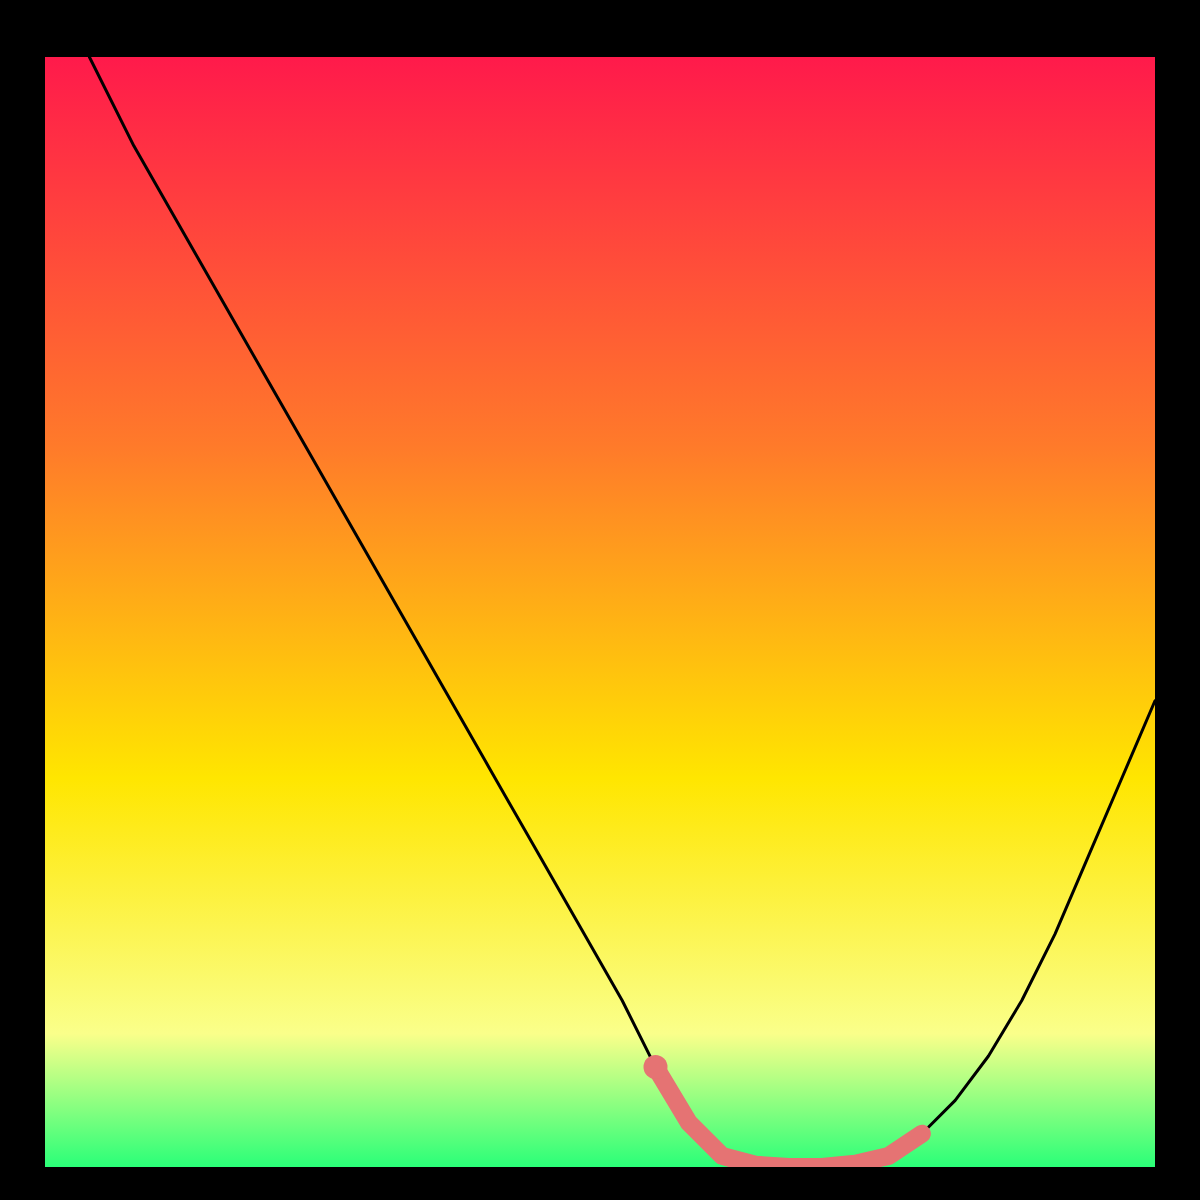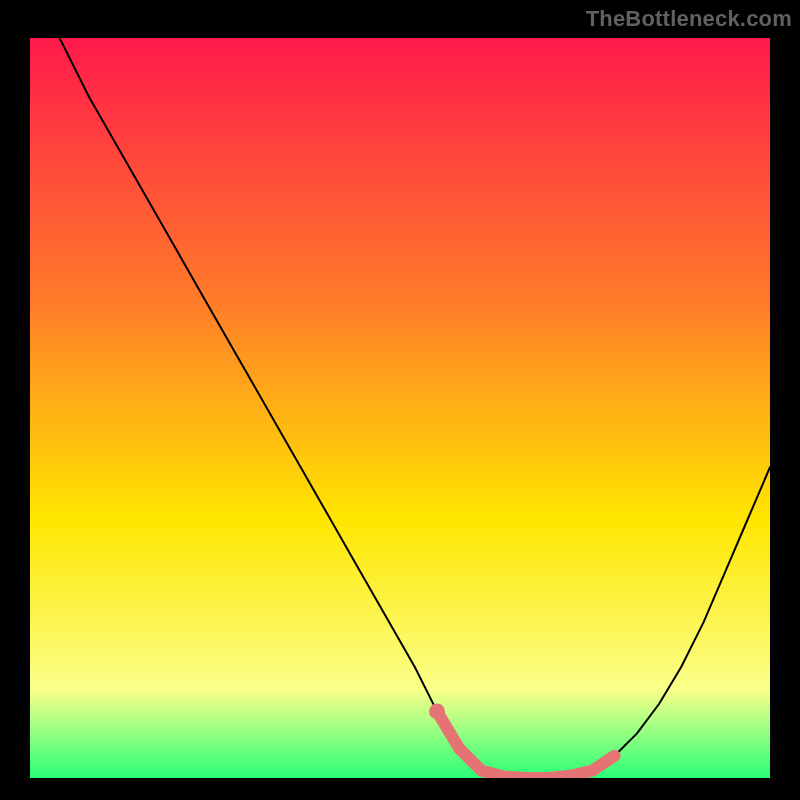--- a/index.html
+++ b/index.html
@@ -32,21 +32,20 @@
     left: 30px;
     width: 740px;
     height: 740px;
     z-index: 10;
   }
 </style>
 </head>
 <body>
 
 <div class="container">
-  <div class="watermark">TheBottleneck.com</div>
 
   <svg class="plot" viewBox="0 0 740 740" preserveAspectRatio="none">
     <defs>
       <linearGradient id="bg-grad" x1="0" y1="0" x2="0" y2="1">
         <stop offset="0%" stop-color="#ff1a4b"></stop>
         <stop offset="35%" stop-color="#ff7a2a"></stop>
         <stop offset="65%" stop-color="#ffe600"></stop>
         <stop offset="88%" stop-color="#faff8a"></stop>
         <stop offset="100%" stop-color="#2aff78"></stop>
       </linearGradient>

